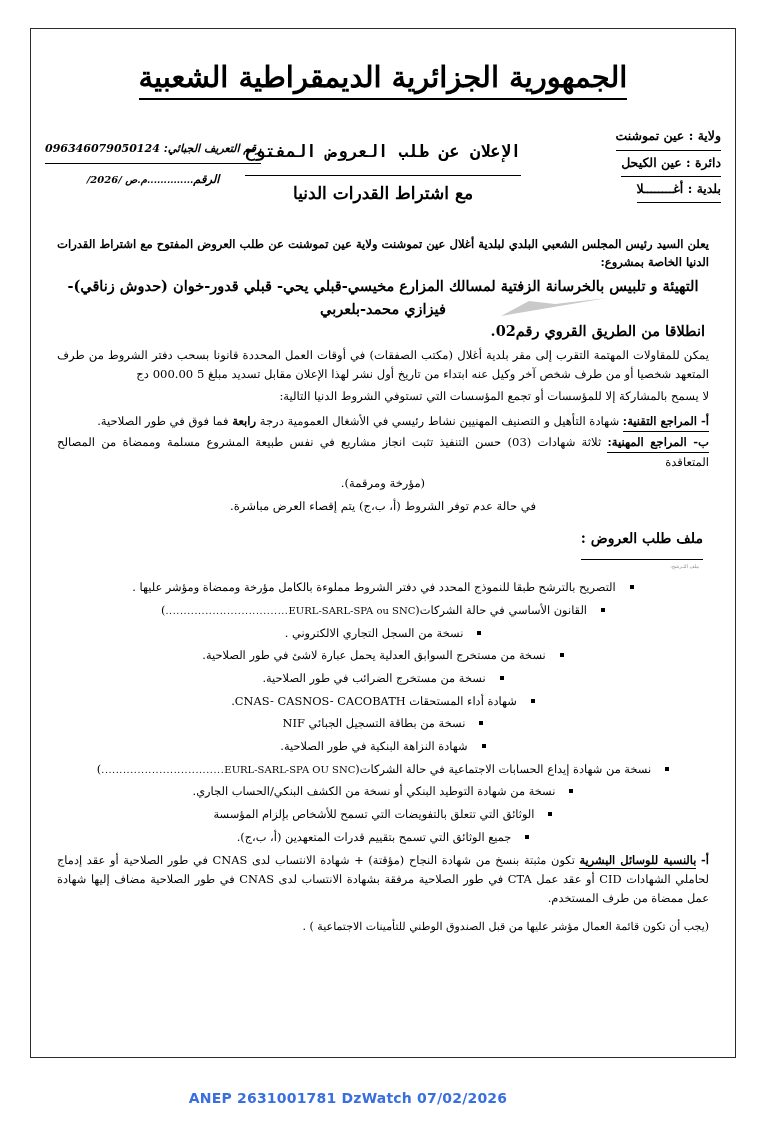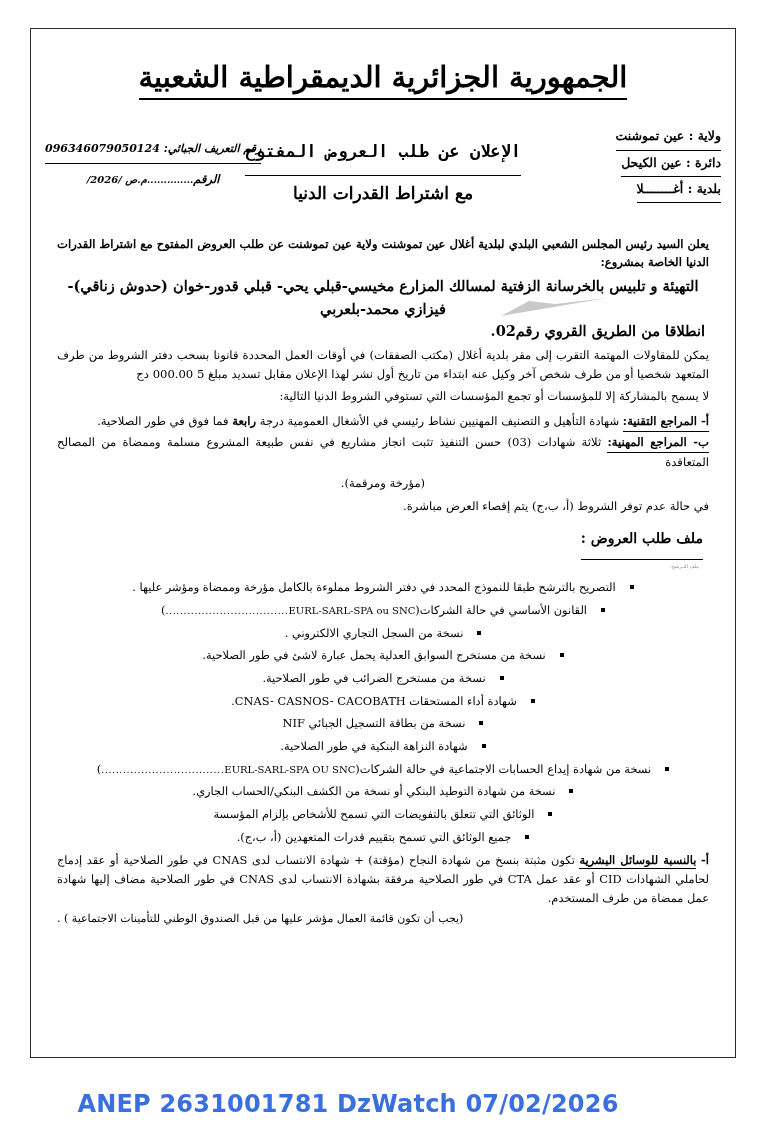--- a/index.html
+++ b/index.html
@@ -198,21 +198,21 @@
     padding-bottom: 3px;
   }
   .cond-line .strong {
     font-weight: bold;
   }
   .cond-sub {
     text-align: center;
     margin: 1px 0;
   }
   .cond-note {
-    text-align: right;
+    text-align: center;
     margin: 3px 0 0 0;
   }
 
   
   .file-heading {
     margin-top: 14px;
     margin-right: 6px;
     font-size: 14px;
     font-weight: bold;
     text-align: right;
@@ -274,35 +274,35 @@
     line-height: 1.65;
     text-align: justify;
   }
   .hr-block .marker { font-weight: bold; }
   .hr-block .lbl {
     font-weight: bold;
     border-bottom: 1.2px solid #000;
     padding-bottom: 0.5px;
   }
   .hr-note {
-    text-align: left;
-    margin-top: 4px;
+    text-align: right;
+    margin-top: 12px;
     font-size: 11px;
   }
 
   
   .footer {
     position: absolute;
     left: 0; right: 0;
     top: 1090px;
     text-align: center;
     direction: ltr;
     font-family: "DejaVu Sans", sans-serif;
     font-weight: bold;
-    font-size: 24px;
+    font-size: 14px;
     letter-spacing: 0.2px;
   }
 </style>
 </head>
 <body>
 
 <div class="page">
 
   <div class="doc-frame">
     <div class="doc-inner">

